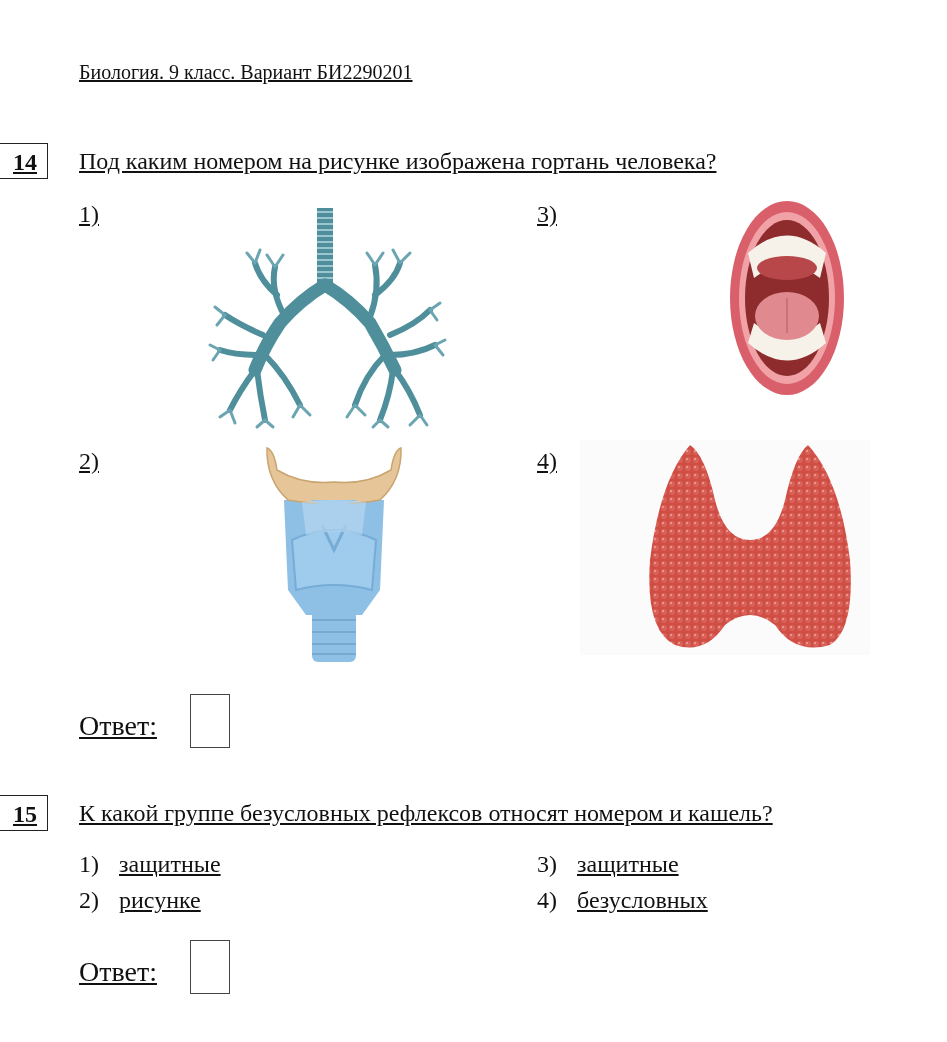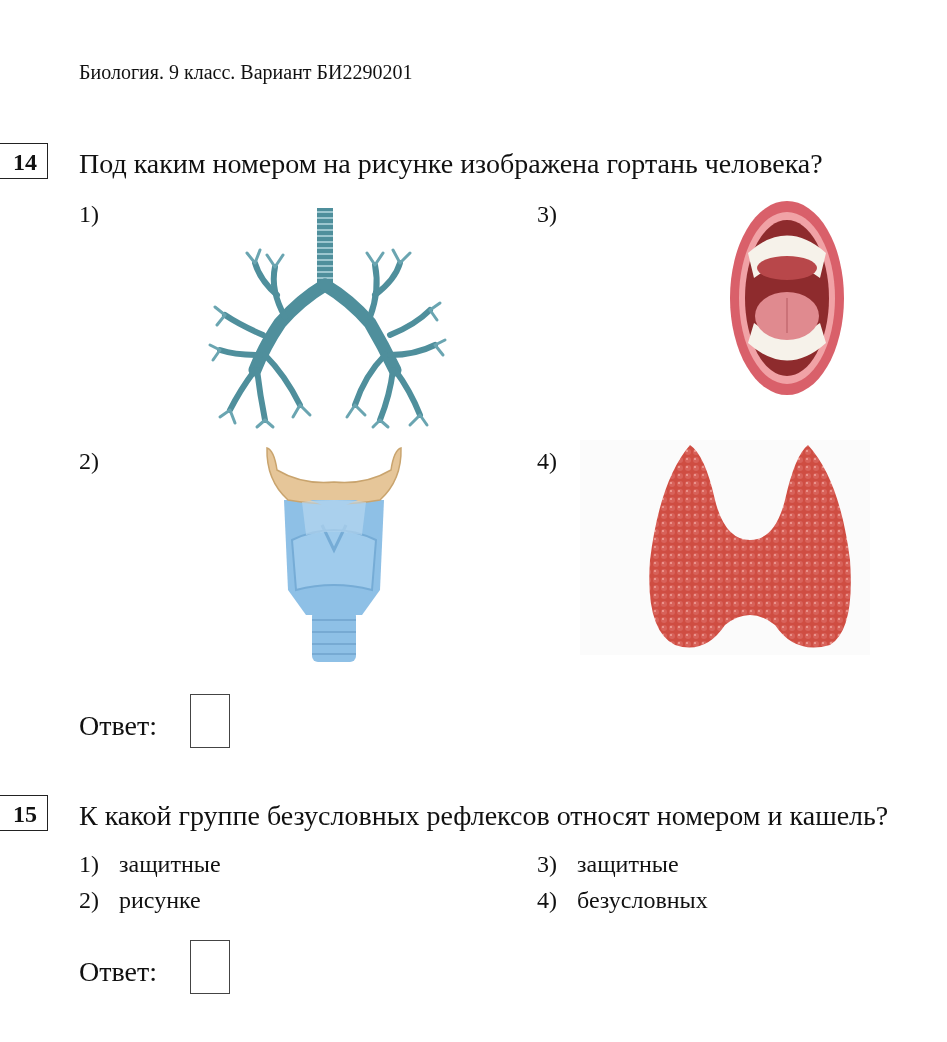--- a/index.html
+++ b/index.html
@@ -1,27 +1,27 @@
 <!DOCTYPE html>
 <html><head>
 <meta charset="utf-8">
 <style>
   html, body { margin: 0; padding: 0; background: #ffffff; }
   body {
     width: 947px; height: 1042px; position: relative; overflow: hidden;
     font-family: "Liberation Serif", "DejaVu Serif", serif; color: #111;
   }
-  .abs { position: absolute; }
+  .abs { position: absolute; text-decoration: underline; }
   .header { left: 79px; top: 61px; font-size: 20px; }
   .qnum {
     left: -2px; width: 50px; height: 36px; border: 1.5px solid #222;
     font-weight: bold; font-size: 24px; text-align: center; line-height: 36px; box-sizing: border-box;
     padding-left: 4px;
   }
-  .qtext { left: 79px; font-size: 28px; }
+  .qtext { left: 79px; font-size: 24px; }
   .optlabel { font-size: 24px; }
   .answer-label { left: 79px; font-size: 28px; }
   .answer-box {
     width: 40px; height: 54px; border: 1.5px solid #444; box-sizing: border-box; background: #fff;
   }
   .opt-num { display: inline-block; width: 40px; }
   .pic { position: absolute; }
 </style>
 </head>
 <body>

